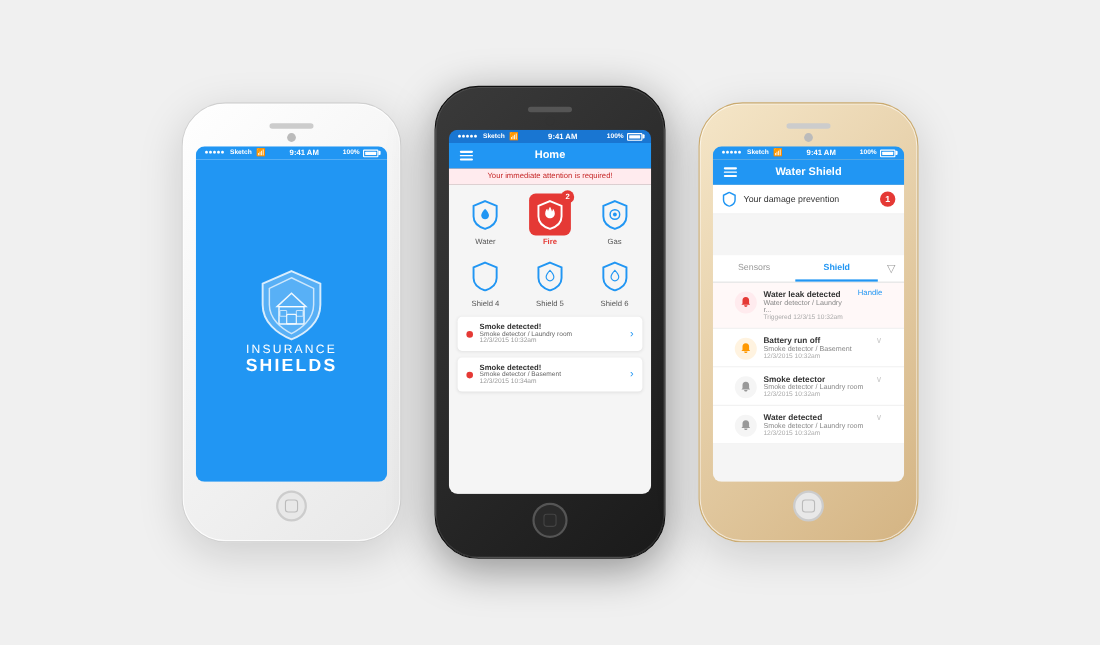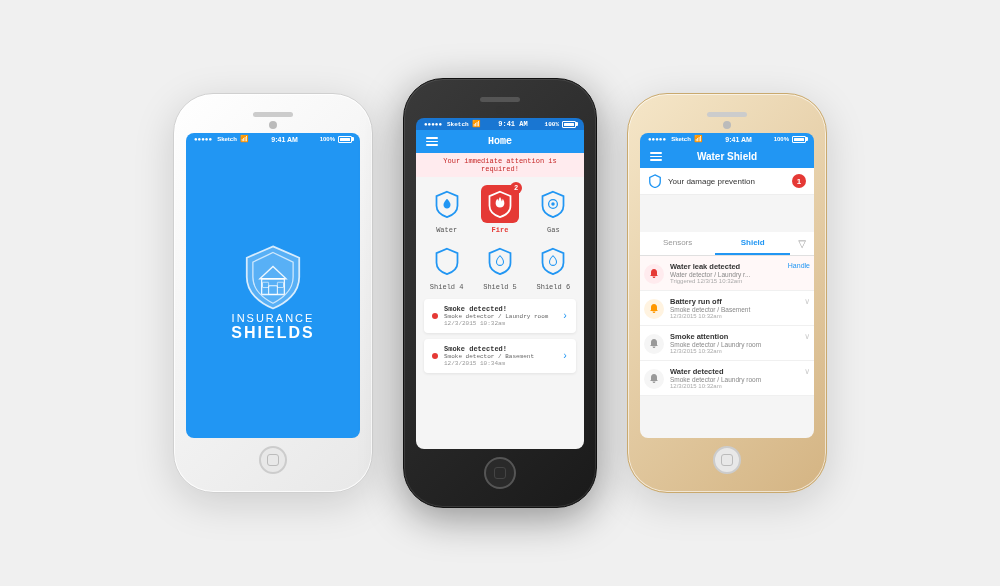--- a/index.html
+++ b/index.html
@@ -37,23 +37,22 @@
       border: 1.5px solid #d0d0d0;
       box-shadow: 0 10px 40px rgba(0,0,0,0.15), inset 0 0 0 1px rgba(255,255,255,0.8);
       width: 200px;
       height: 400px;
     }
 
     .phone-black {
       background: linear-gradient(135deg, #3a3a3a 0%, #1a1a1a 100%);
       border: 1.5px solid #111;
       box-shadow: 0 10px 40px rgba(0,0,0,0.4), inset 0 0 0 1px rgba(255,255,255,0.1);
-      width: 194px;
+      width: 210px;
       height: 430px;
-      font-family: Liberation Mono, monospace;
     }
 
     .phone-gold {
       background: linear-gradient(135deg, #f5e6c8 0%, #d4b483 100%);
       border: 1.5px solid #c9a96e;
       box-shadow: 0 10px 40px rgba(0,0,0,0.15), inset 0 0 0 1px rgba(255,255,255,0.6);
       width: 200px;
       height: 400px;
     }
 
@@ -369,21 +368,21 @@
     }
 
     .alerts-detail-list {
       display: flex;
       flex-direction: column;
       overflow-y: auto;
     }
 
     .alert-detail-item {
       background: white;
-      padding: 6px 4px;
+      padding: 6px 20px;
       display: flex;
       align-items: flex-start;
       gap: 6px;
       border-bottom: 1px solid #f0f0f0;
     }
 
     .alert-detail-item.highlighted {
       background: #fff8f8;
     }
 
@@ -698,21 +697,21 @@
           </div>
 
           <div class="alert-detail-item">
             <div class="alert-icon-circle alert-icon-gray">
               <svg width="12" height="12" viewBox="0 0 12 12">
                 <path d="M6 1 C4 1 3 2.5 3 4 L3 7 L2 8 L10 8 L9 7 L9 4 C9 2.5 8 1 6 1 Z" fill="#999"></path>
                 <path d="M4.5 8.5 C4.5 9.3 5.2 10 6 10 C6.8 10 7.5 9.3 7.5 8.5" fill="#999"></path>
               </svg>
             </div>
             <div class="alert-detail-content">
-              <div class="alert-detail-title">Smoke attention</div>
+              <div class="alert-detail-title">Smoke detector</div>
               <div class="alert-detail-subtitle">Smoke detector / Laundry room</div>
               <div class="alert-detail-date">12/3/2015 10:32am</div>
             </div>
             <span class="alert-chevron-down">∨</span>
           </div>
 
           <div class="alert-detail-item">
             <div class="alert-icon-circle alert-icon-gray">
               <svg width="12" height="12" viewBox="0 0 12 12">
                 <path d="M6 1 C4 1 3 2.5 3 4 L3 7 L2 8 L10 8 L9 7 L9 4 C9 2.5 8 1 6 1 Z" fill="#999"></path>

